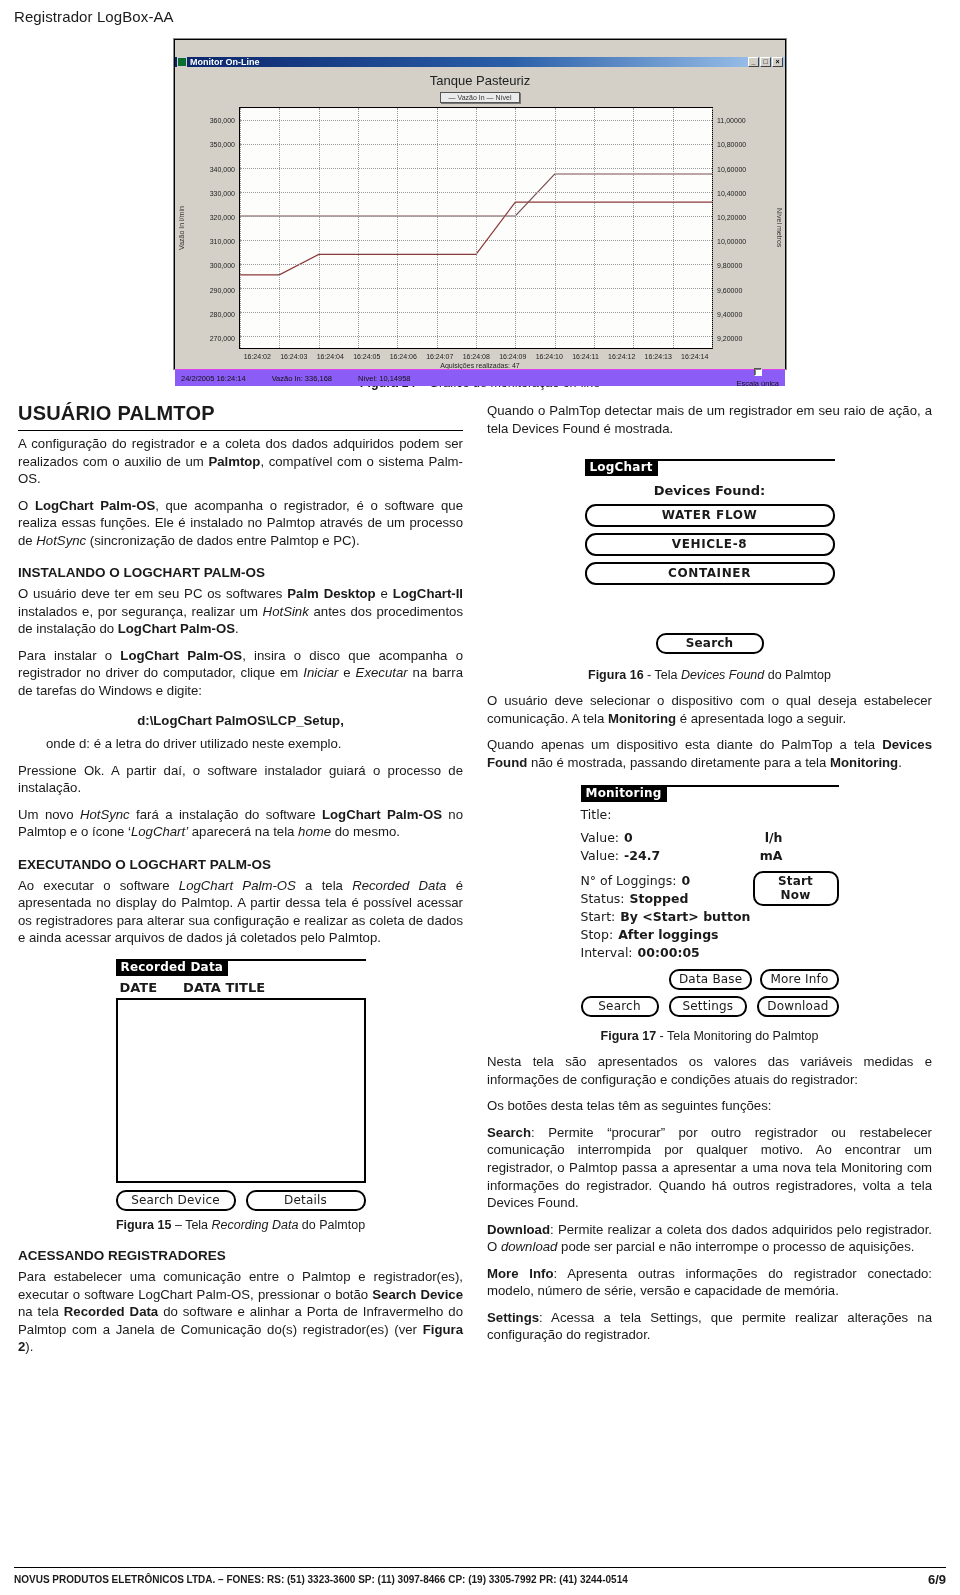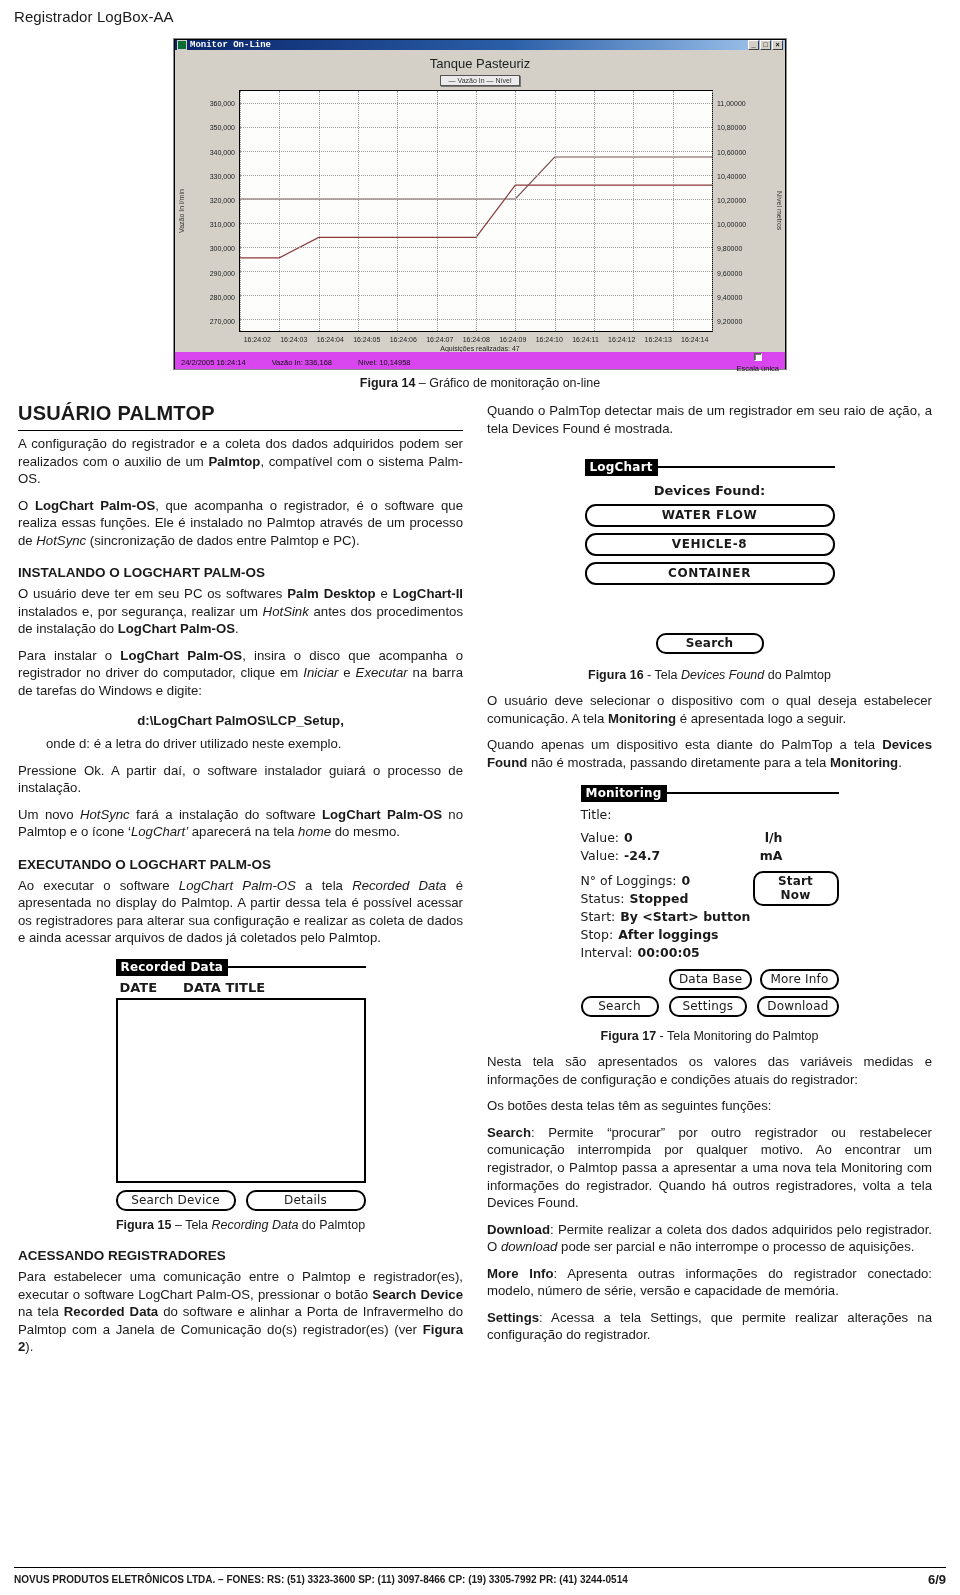--- a/index.html
+++ b/index.html
@@ -33,21 +33,22 @@
     box-shadow: 0 0 0 1px #8a8a8a;
   }
   .win-title {
     height: 15px;
     background: linear-gradient(to right, #0a246a 0%, #2a5fa8 55%, #a6caf0 100%);
     display: flex; align-items: center;
     padding: 0 2px;
     color: #fff;
     font-size: 9px;
     font-weight: bold;
-    font-family: Liberation Mono, monospace;
+    font-family: Liberation Sans, sans-serif;
+    margin-top: 17px;
   }
   .win-icon {
     width: 10px; height: 10px; background:#0a6e30; margin-right: 3px;
     border: 1px solid #cfcfcf;
     display:inline-block;
   }
   .win-title-text { flex: 1; }
   .win-btns { display:flex; gap:1px; }
   .win-btn {
     width: 11px; height: 10px; background:#d4d0c8; border:1px solid #fff;
@@ -91,23 +92,23 @@
   }
   .grid-v { top:0; bottom:0; width:0; border-left:1px dotted #9a9a9a; }
   .grid-h { left:0; right:0; height:0; border-top:1px dotted #9a9a9a; }
   .xaxis {
     height: 14px; display:flex; align-items:center; justify-content:space-around;
     font-size: 7px; color:#222;
     padding: 0 0;
   }
   .acq-line { text-align:center; font-size:7px; color:#222; margin-top:-1px; }
   .status-bar {
-    height: 17px; border-top:4px solid #d946ef;
+    height: 17px; border-top:1px solid #d946ef;
     display:flex; align-items:center; font-size:7.5px; color:#111;
-    padding: 0 6px; gap: 26px; background:#d946ef;
+    padding: 0 6px; gap: 26px; background:#8b5cf6;
   }
   .status-bar .spacer { flex:1; }
   .chk { display:flex; align-items:center; gap:3px;flex-direction:column; }
   .chk .box {
     width:8px; height:8px; background:#fff; border:1px solid #555;
     border-right-color:#fff; border-bottom-color:#fff;
     box-shadow: inset 1px 1px 0 #808080;
   }
 
   
@@ -130,21 +131,21 @@
   p.indent { text-align:left; padding-left: 28px; margin-bottom: 9px; }
   b { font-weight:bold; }
   i { font-style: italic; }
 
   
   .palm {
     border: 2px solid #000; background:#fff;
     font-family: "DejaVu Sans", sans-serif;
     position: relative;
   }
-  .palm-hdr { display:flex; align-items:center; }
+  .palm-hdr { display:flex; align-items:flex-start; }
   .palm-hdr .tab {
     background:#000; color:#fff; font-weight:bold; font-size:12px;
     padding: 1px 5px 2px 5px; letter-spacing:.2px;
   }
   .palm-hdr .rule { flex:1; border-bottom:2.5px solid #000; margin-bottom:1px; }
   .palm-btn {
     border:2px solid #000; border-radius: 10px; background:#fff;
     font-size: 12px; text-align:center; padding: 1px 8px 2px 8px;
     font-family: "DejaVu Sans", sans-serif; letter-spacing:.2px;
   }

